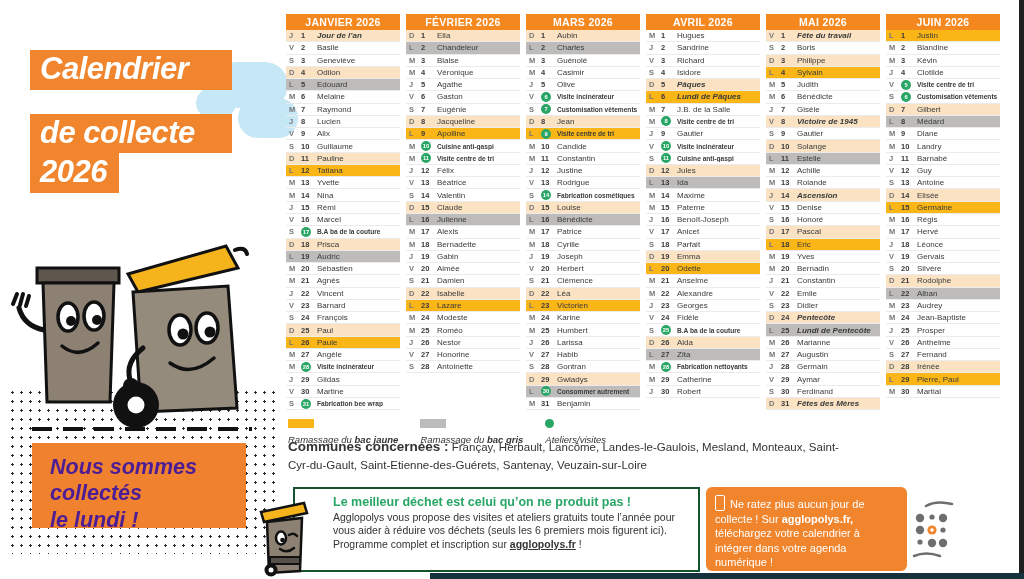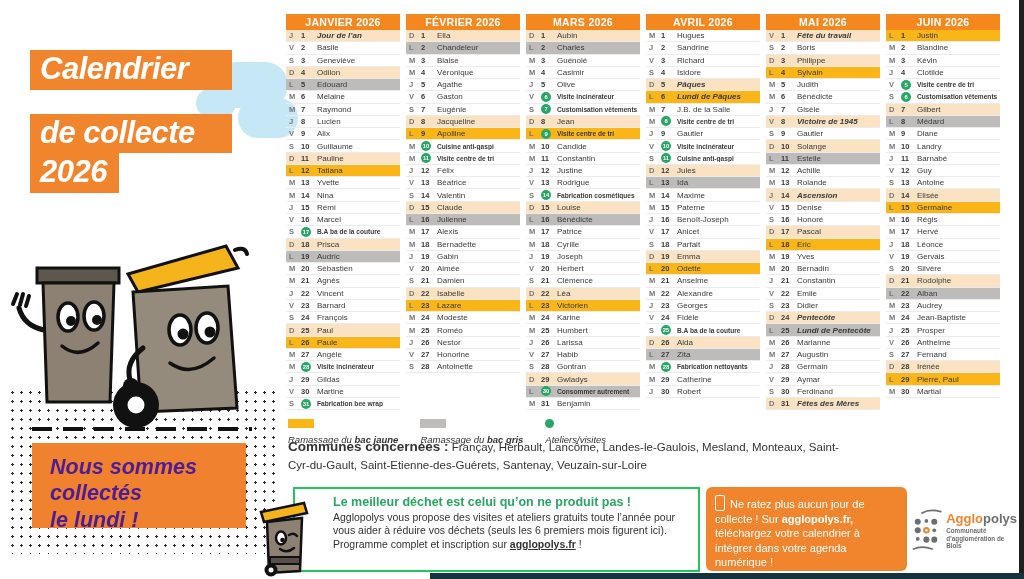--- a/index.html
+++ b/index.html
@@ -57,21 +57,21 @@
   .sw.yellow{background:#fab616;}
   .sw.gray{background:#bdbcba;}
   .dot{width:9px;height:9px;border-radius:50%;background:#29a566;flex:none;}
 
   .communes{position:absolute;left:288px;top:437px;width:552px;font-size:11.5px;
             color:#333;line-height:1.45;}
   .communes .lbl{font-weight:bold;font-size:13.5px;}
 
   
   .green-box{position:absolute;left:293px;top:487px;width:407px;height:85px;background:#fff;
-             border:2px solid #22c55e;box-sizing:border-box;padding:6px 10px 4px 38px;z-index:1;}
+             border:2px solid #14532d;box-sizing:border-box;padding:6px 10px 4px 38px;z-index:1;}
   .gb-title{color:#29a566;font-weight:bold;font-size:12.5px;}
   .gb-body{font-size:10.5px;color:#333;line-height:1.28;margin-top:2px;}
   .gb-body .link{font-weight:bold;text-decoration:underline;}
   .small-bin{position:absolute;left:256px;top:497px;z-index:2;}
 
   .orange-box{position:absolute;left:706px;top:487px;width:201px;height:84px;background:#f0852d;
               color:#fff;font-size:11px;line-height:1.32;padding:8px 9px;box-sizing:border-box;
               border-radius:6px;z-index:1;}
   .orange-box b{font-weight:bold;}
   .phone{display:inline-block;width:8px;height:14px;border:1.5px solid #fff;border-radius:2px;
@@ -1114,22 +1114,18 @@
           <circle cx="31" cy="18" r="4.2" fill="#6d6e70"></circle>
         <circle cx="8" cy="30" r="4.2" fill="#6d6e70"></circle>
           <circle cx="20" cy="30" r="4.6" fill="#f0852d"></circle>
           <circle cx="20" cy="30" r="1.8" fill="#fff"></circle>
           <circle cx="31" cy="30" r="2.6" fill="#6d6e70"></circle>
         <circle cx="8" cy="42" r="2.6" fill="#6d6e70"></circle>
           <circle cx="20" cy="43" r="4.2" fill="#6d6e70"></circle>
           <circle cx="31" cy="43" r="4.2" fill="#6d6e70"></circle>
         <path d="M2,56 q12,-5 26,0" fill="none" stroke="#6d6e70" stroke-width="2.5" stroke-linecap="round"></path>
       </svg>
-      <div class="logo-text">
-        <div class="brand"><span class="o">Agglo</span><span class="g">polys</span></div>
-        <div class="sub">Communauté d’agglomération de Blois</div>
-      </div>
     </div>
   </div>
 
   <div class="edge-right"></div>
   <div class="edge-bottom"></div>
 </div>
 
 </body></html>

